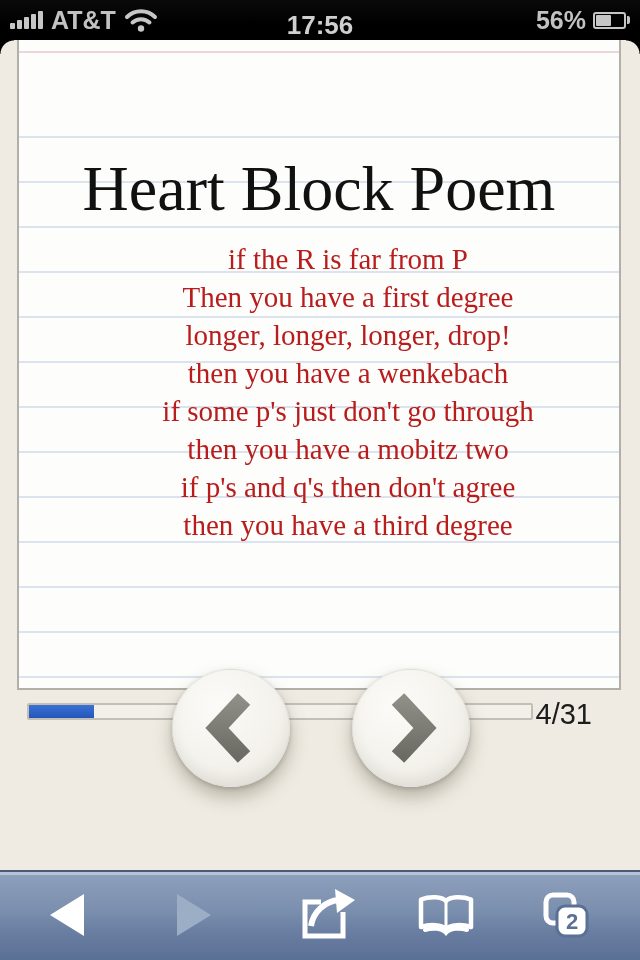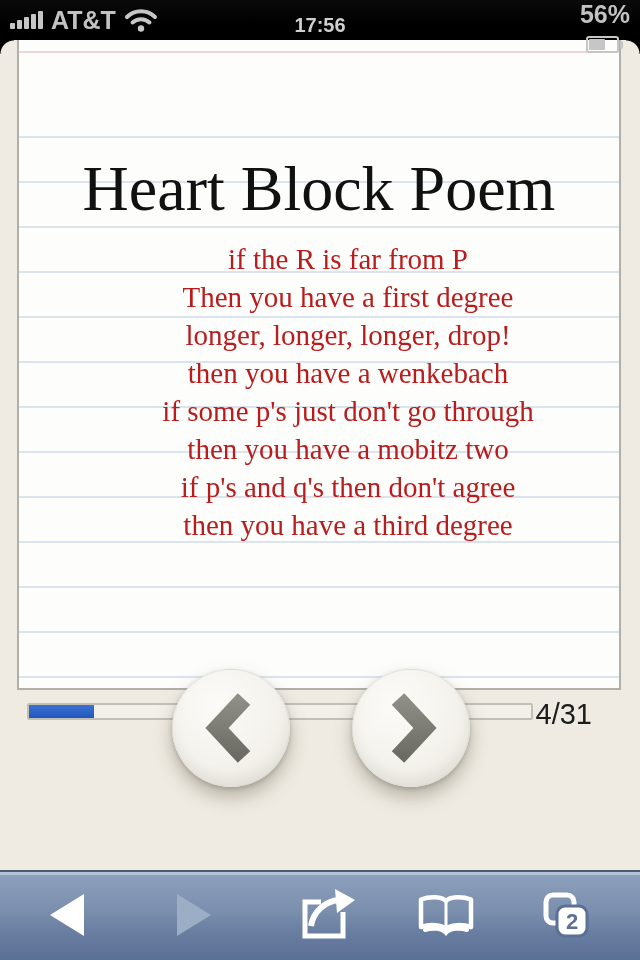--- a/index.html
+++ b/index.html
@@ -5,22 +5,22 @@
   html,body{margin:0;padding:0;background:#000;}
   #screen{position:relative;width:640px;height:960px;overflow:hidden;
           background:#efebe2;font-family:"Liberation Sans",sans-serif;}
 
   
   #statusbar{position:absolute;top:0;left:0;width:640px;height:40px;
              background:linear-gradient(#0a0a0a,#000 60%,#000);color:#c7c7c7;z-index:10;}
   .sb-left{position:absolute;left:10px;top:0;height:40px;display:flex;align-items:center;gap:8px;}
   .sb-carrier{font-size:25px;font-weight:bold;color:#c2c2c2;letter-spacing:0px;}
   .sb-time{position:absolute;left:0;width:640px;top:0;height:50px;display:flex;
-           align-items:center;justify-content:center;font-size:20px;font-weight:bold;color:#cfcfcf;}
-  .sb-right{position:absolute;right:10px;top:0;height:40px;display:flex;align-items:center;gap:7px;flex-direction:column;}
+           align-items:center;justify-content:center;font-size:26px;font-weight:bold;color:#cfcfcf;}
+  .sb-right{position:absolute;right:10px;top:0;height:40px;display:flex;align-items:center;gap:7px;}
   .sb-batterypct{font-size:25px;font-weight:bold;color:#c2c2c2;}
   .sig{display:flex;align-items:flex-end;gap:2px;height:18px;}
   .sig span{width:5px;background:#c6c6c6;border-radius:1px;display:block;}
   .battery-body{position:relative;width:33px;height:17px;border:2px solid #c6c6c6;
                 border-radius:3px;display:flex;align-items:center;padding:1px;box-sizing:border-box;}
   .battery-fill{height:100%;background:#c6c6c6;border-radius:1px;}
   .battery-nub{width:3px;height:8px;background:#c6c6c6;border-radius:0 2px 2px 0;margin-left:1px;}
 
   
   .corner{position:absolute;top:40px;width:14px;height:14px;z-index:9;}

